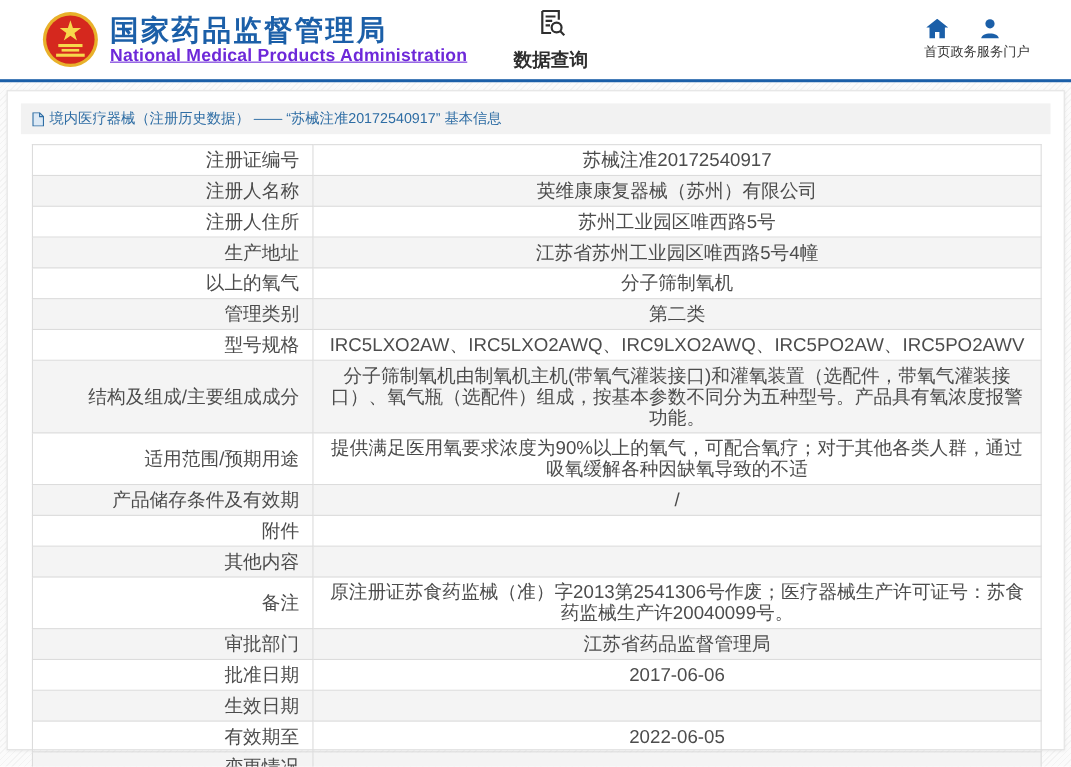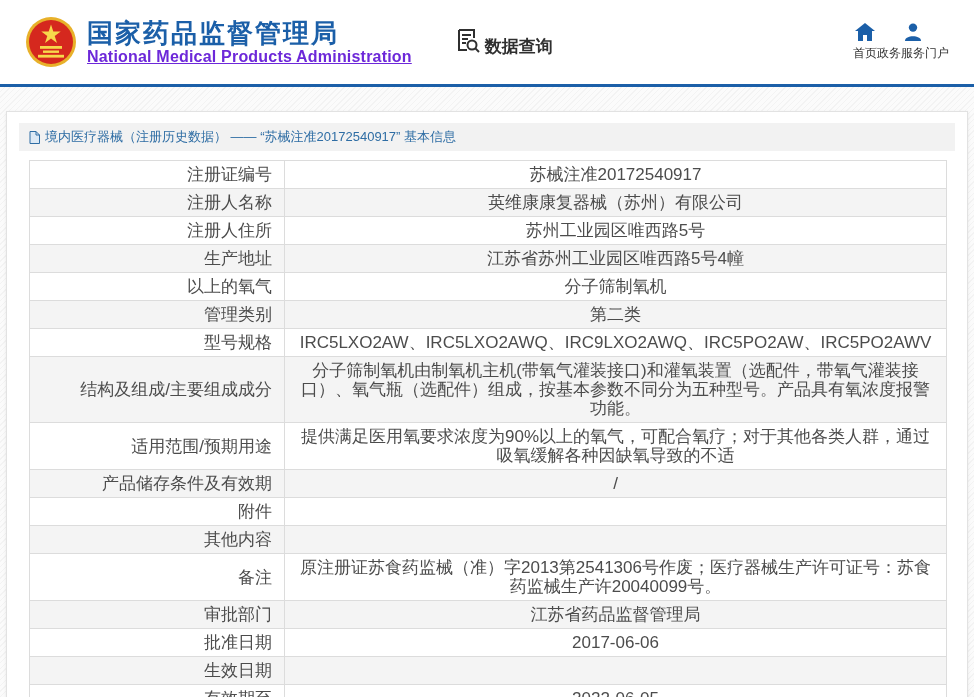--- a/index.html
+++ b/index.html
@@ -5,24 +5,24 @@
   * { box-sizing: border-box; margin: 0; padding: 0; }
   html, body { width: 974px; height: 697px; }
   body {
     font-family: "Liberation Sans", "DejaVu Sans", sans-serif;
     background: #ffffff;
     overflow: hidden;
   }
 
   
   .site-header {
-    height: 84px;
-    display: flex;
-    align-items: center;
-    padding: 0 25px;
+    height: 72px;
+    display: flex;
+    align-items: center;
+    padding: 0 38px;
     background: #ffffff;
   }
   .emblem { width: 52px; height: 52px; flex: 0 0 auto; }
   .brand { margin-left: 10px; }
   .brand-cn {
     font-size: 26px;
     font-weight: bold;
     color: #1b5fa8;
     letter-spacing: 2px;
     line-height: 30px;
@@ -30,26 +30,27 @@
   .brand-en {
     font-size: 16px;
     font-weight: bold;
     color: #6d28d9;
     letter-spacing: 0.2px;
     text-decoration: underline;
   }
   .data-query {
     margin-left: 42px;
     display: flex;
-    align-items: flex-end;
+    align-items: center;
     gap: 5px;
     font-size: 17px;
     font-weight: bold;
     color: #2f2f2f;
     cursor: pointer;
+    flex-direction: column;
   }
   .header-nav {
     margin-left: auto;
     display: flex;
   }
   .nav-item {
     display: flex;
     flex-direction: column;
     align-items: center;
     gap: 4px;
@@ -59,21 +60,21 @@
     cursor: pointer;
   }
   .nav-item .nav-icon { height: 18px; display: flex; align-items: flex-end; }
 
   .blue-line { height: 3px; background: #1b5fa8; }
 
   
   .page-body {
     height: 622px;
     background: repeating-linear-gradient(135deg, #fbfbfb 0 3px, #f3f3f3 3px 4px);
-    padding-top: 24px;
+    padding-top: 7px;
   }
   .panel {
     margin: 0 6px;
     height: 600px;
     background: #ffffff;
     border: 1px solid #e2e2e2;
     box-shadow: 0 1px 3px rgba(0,0,0,0.08);
   }
   .panel-title {
     margin: 11px 12px 9px 12px;

